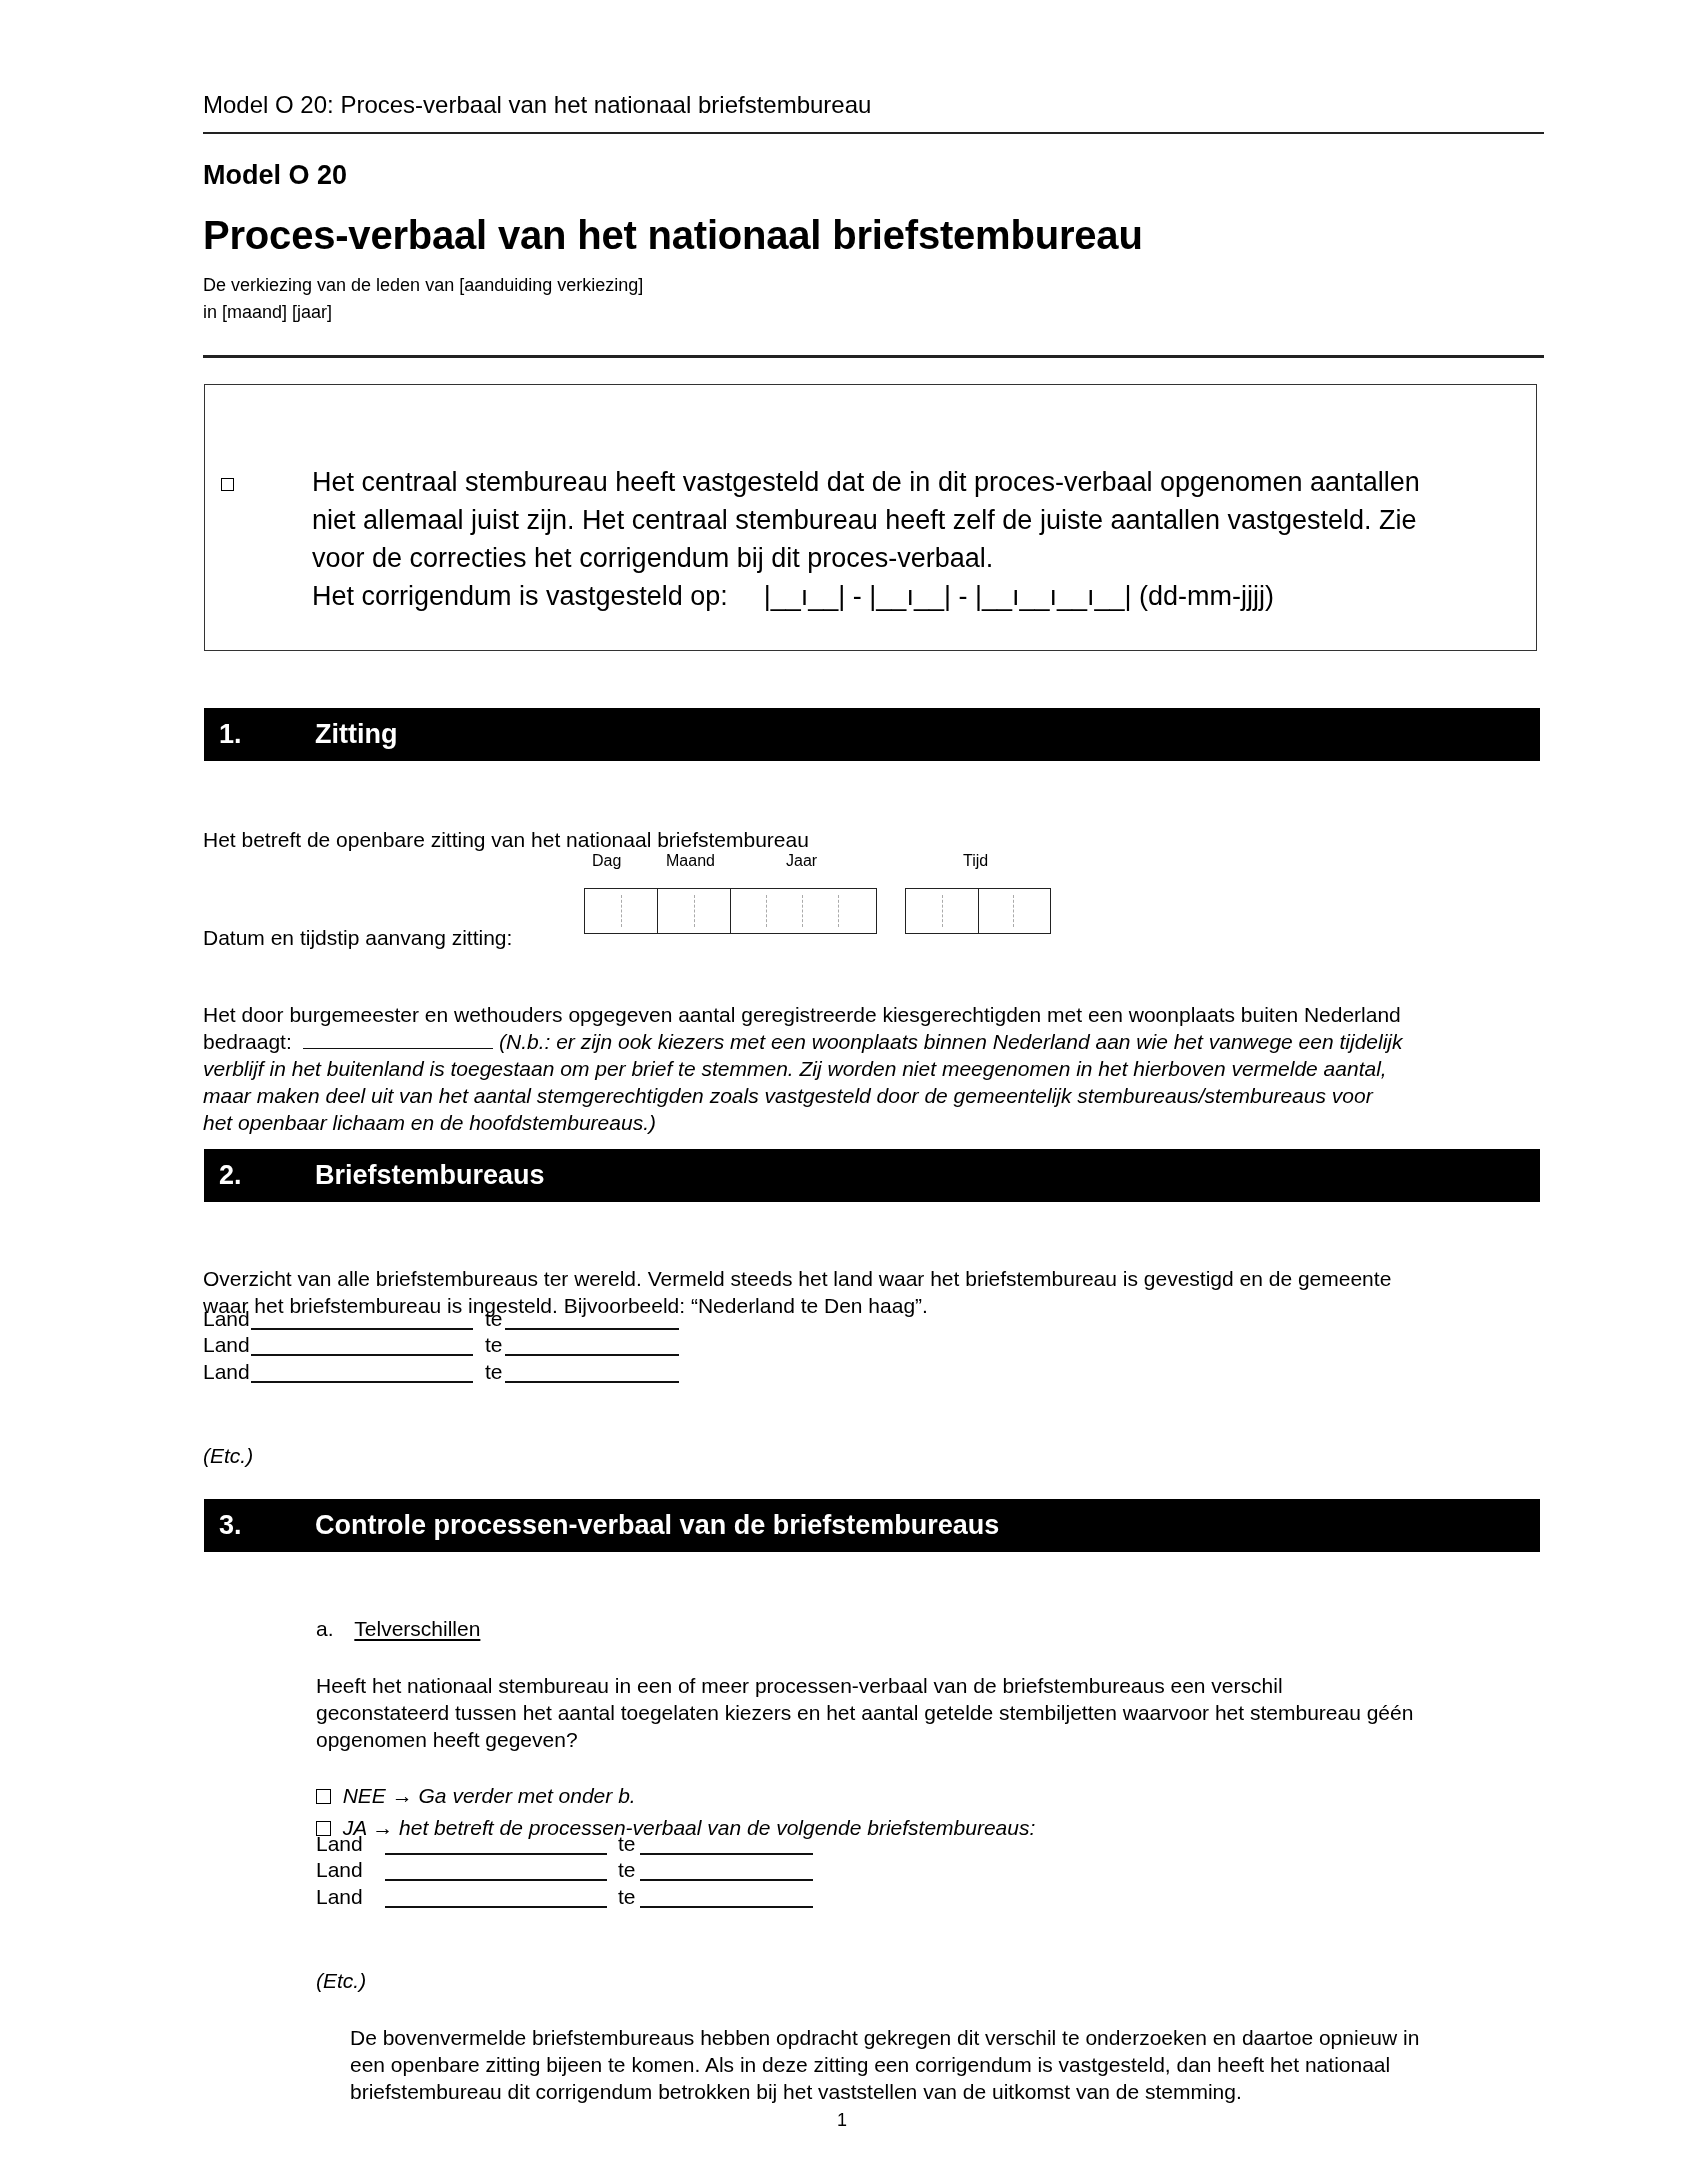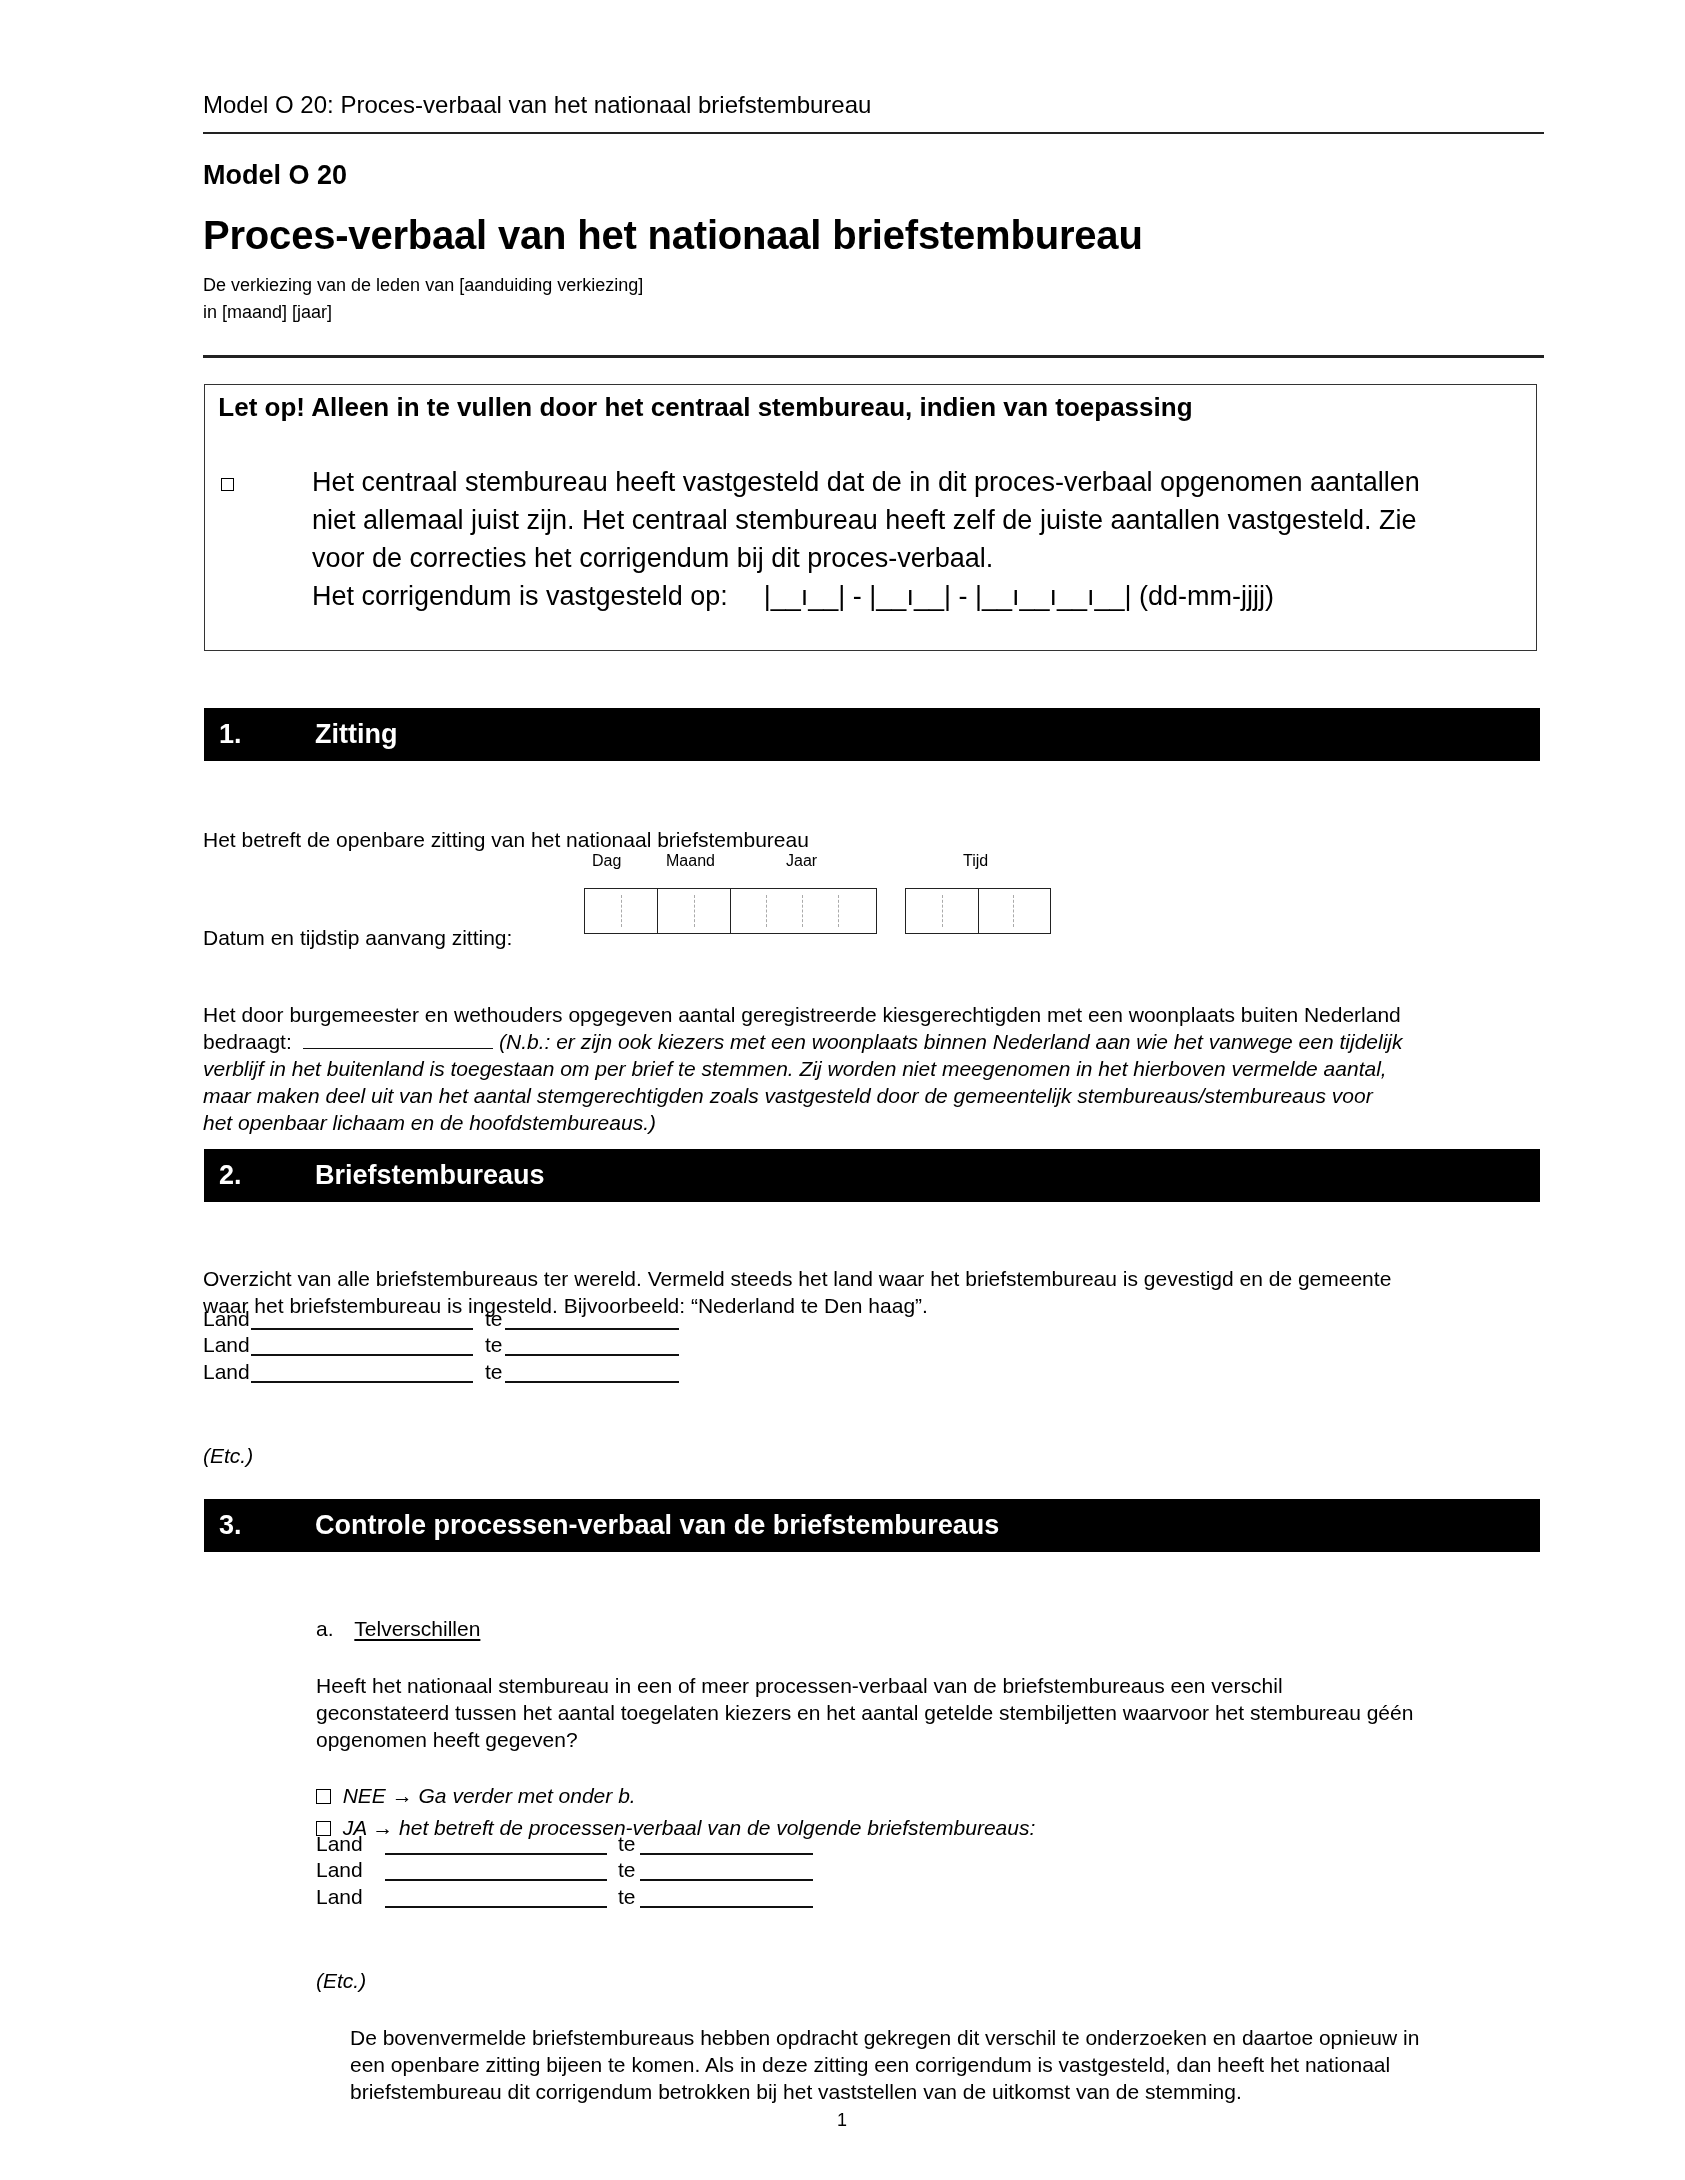--- a/index.html
+++ b/index.html
@@ -42,21 +42,20 @@
 <div class="abs rule" style="top:132px;"></div>
 <div class="abs model-label">Model O 20</div>
 <div class="abs main-title">Proces-verbaal van het nationaal briefstembureau</div>
 <div class="abs subtitle">
   <div>De verkiezing van de leden van [aanduiding verkiezing]</div>
   <div>in [maand] [jaar]</div>
 </div>
 <div class="abs rule" style="top:355px; height:2.9px;"></div>
 
 <div class="abs notice-box">
-  <div class="notice-title">Let op! Alleen in te vullen door het centraal stembureau, indien van toepassing</div>
   <div class="notice-check"></div>
   <div class="notice-text">
     <div>Het centraal stembureau heeft vastgesteld dat de in dit proces-verbaal opgenomen aantallen</div>
     <div>niet allemaal juist zijn. Het centraal stembureau heeft zelf de juiste aantallen vastgesteld. Zie</div>
     <div>voor de correcties het corrigendum bij dit proces-verbaal.</div>
     <div style="white-space:nowrap;">
       <span>Het corrigendum is vastgesteld op:</span>
       <span style="display:inline-block;width:21px;"></span>
       <span>|__ı__| - |__ı__| - |__ı__ı__ı__| (dd-mm-jjjj)</span>
     </div>

